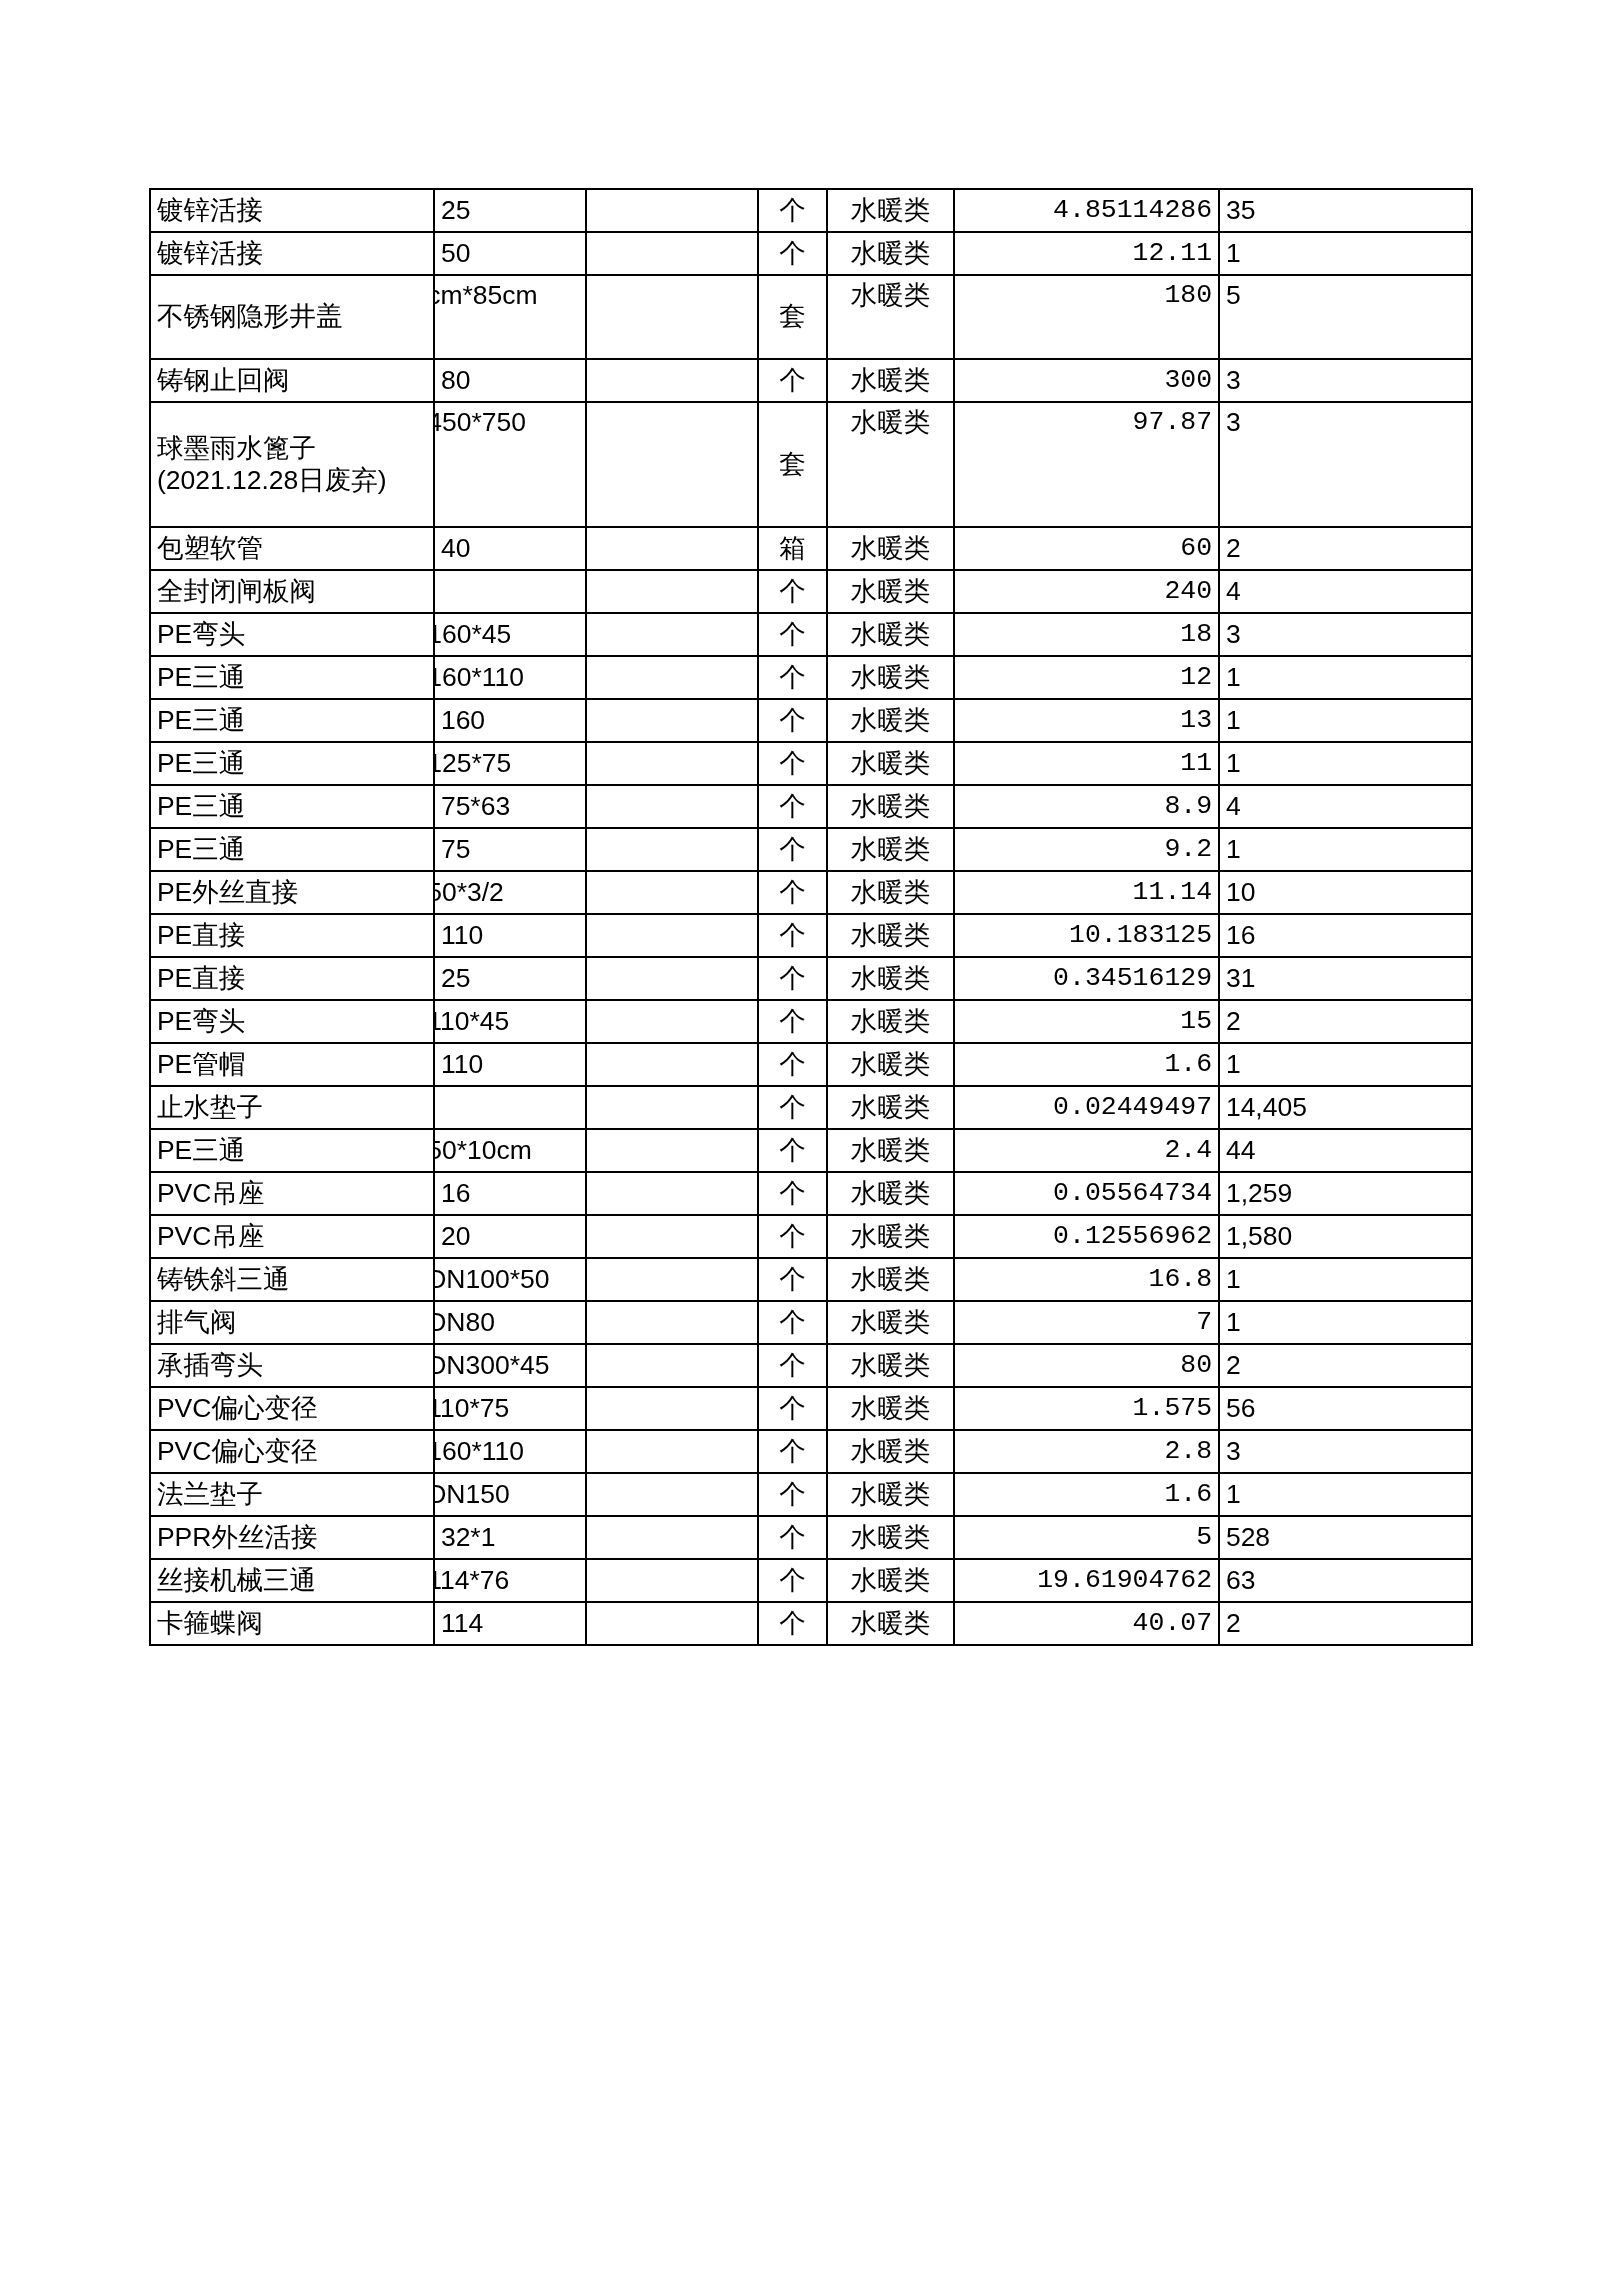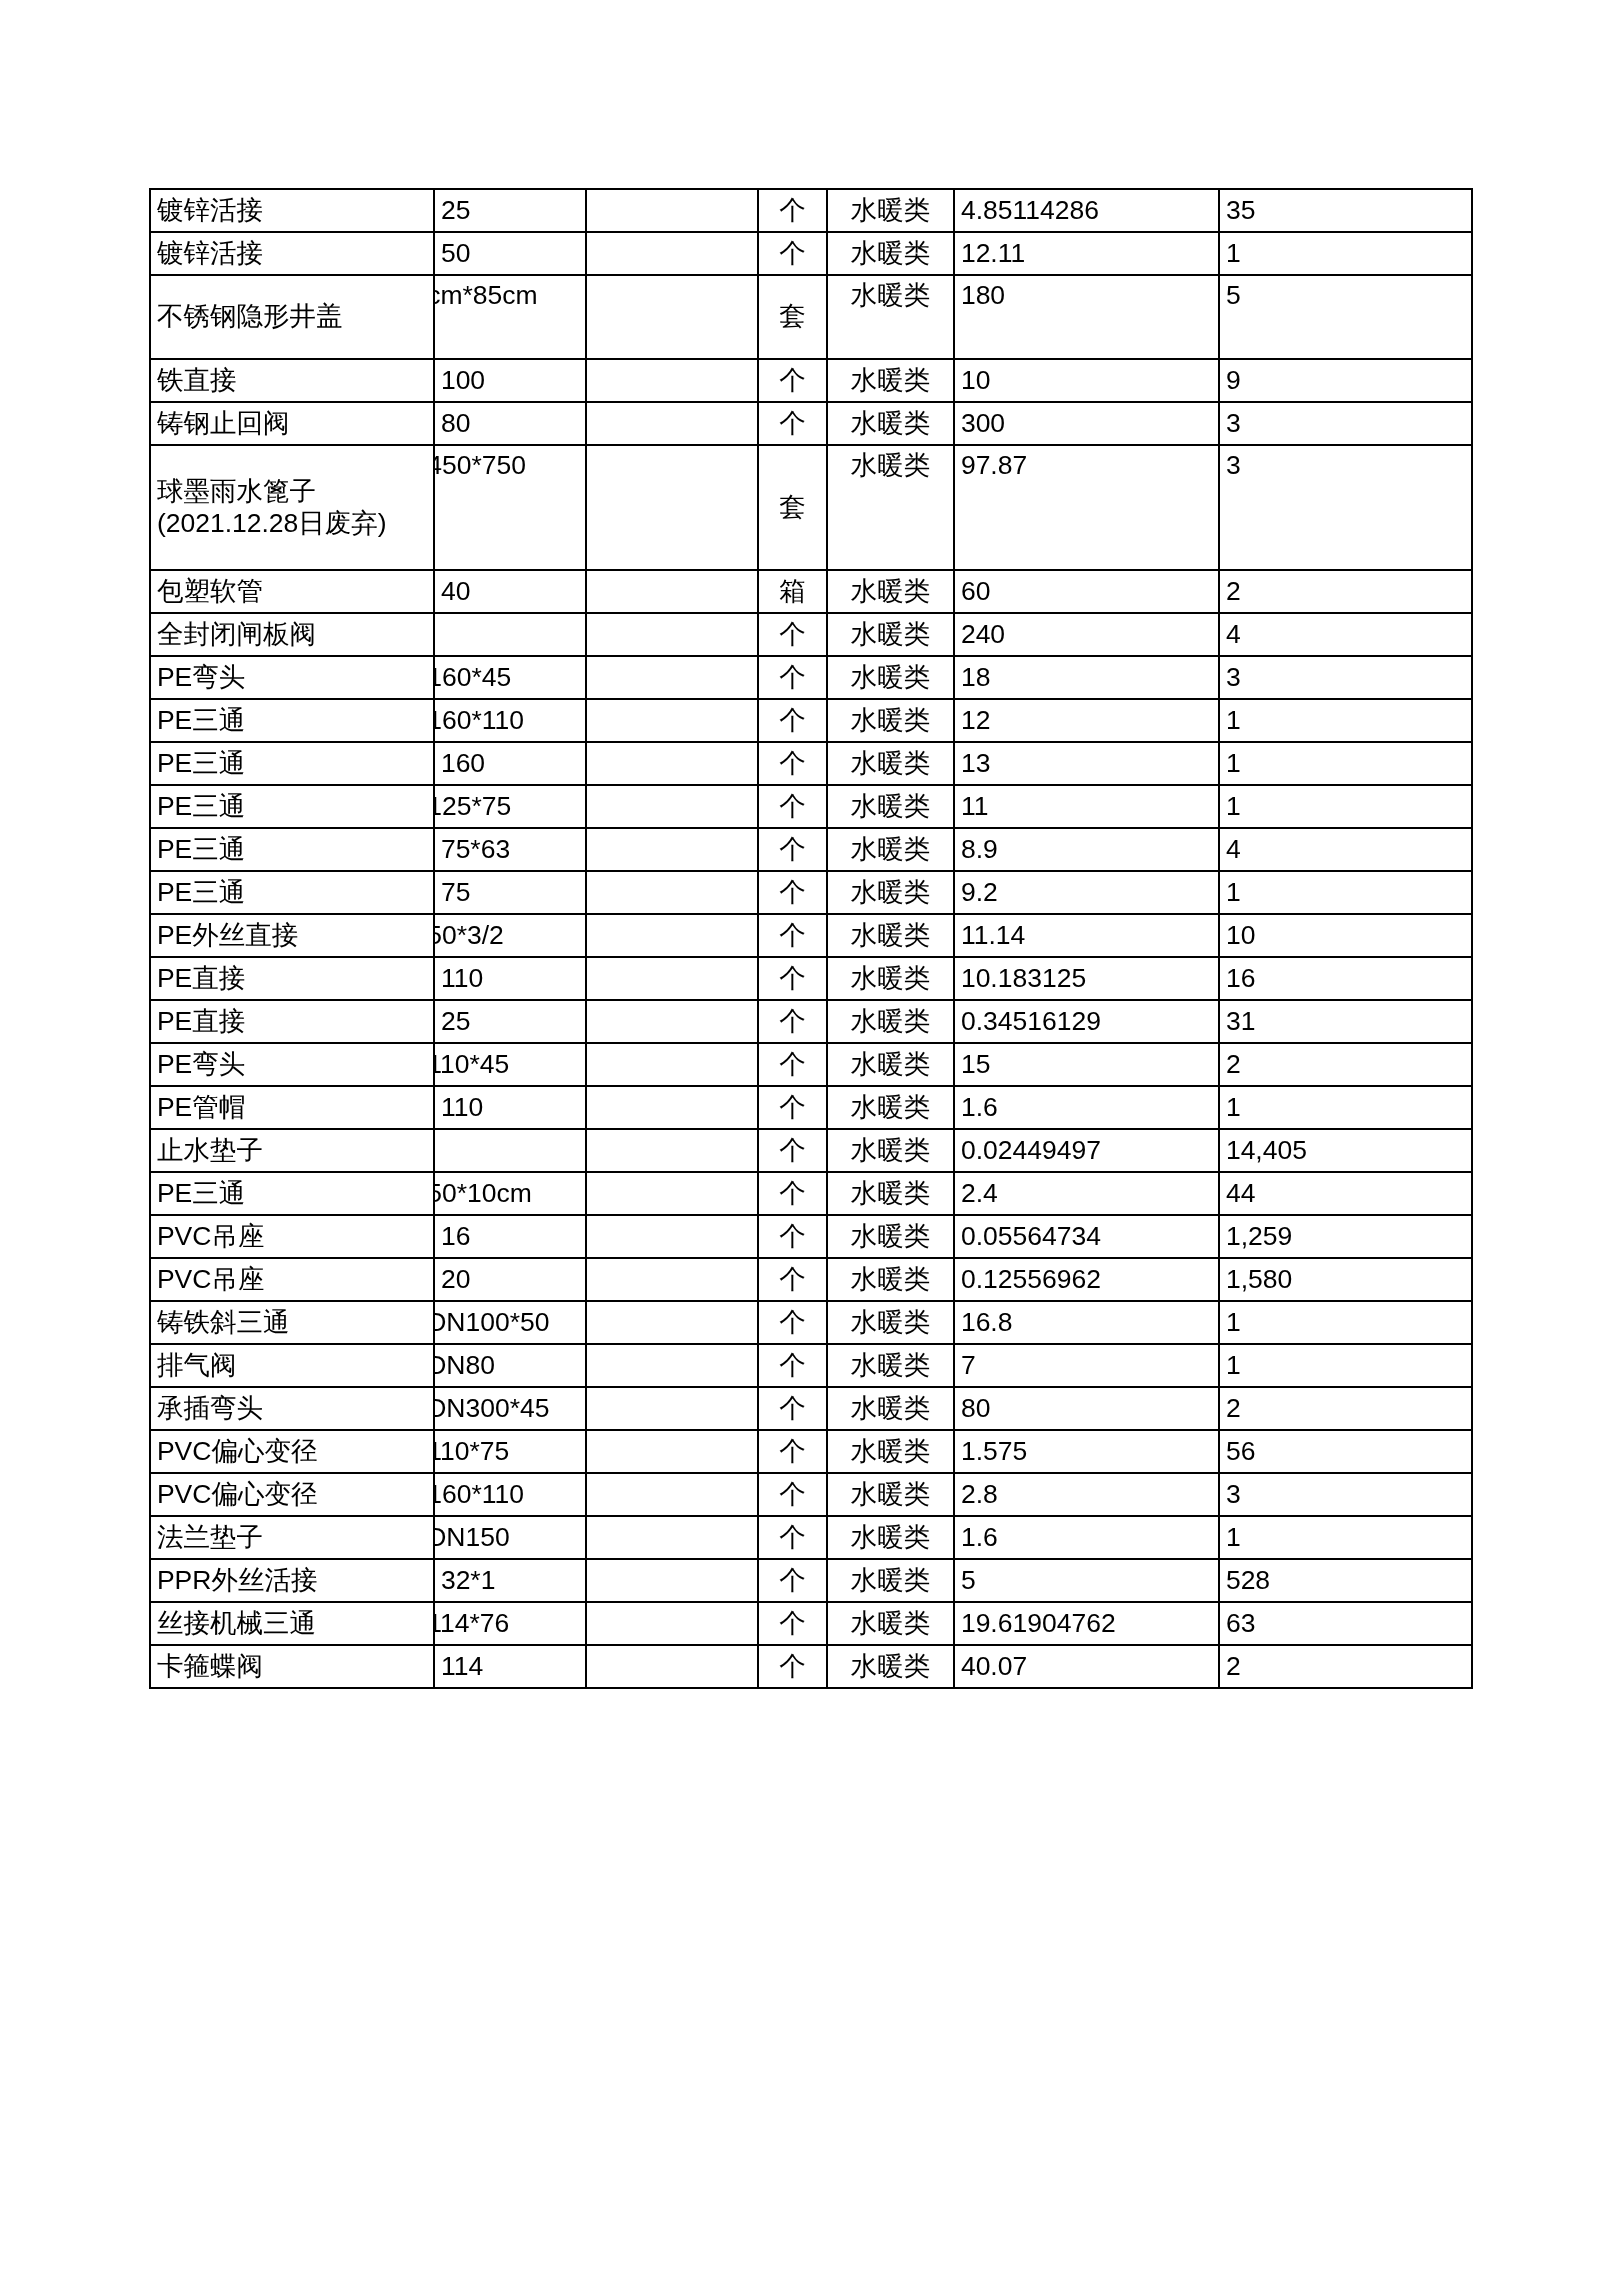--- a/index.html
+++ b/index.html
@@ -51,21 +51,21 @@
   col.c-unit  { width: 69px; }
   col.c-cat   { width: 127px; }
   col.c-price { width: 265px; }
   col.c-qty   { width: 253px; }
 
   td.name  { text-align: left; }
   td.spec  { }
   td.blank { text-align: center; }
   td.unit  { text-align: center; }
   td.cat   { text-align: center; }
-  td.price { text-align: left; padding-right: 9.8px; }
+  td.price { text-align: right; padding-right: 9.8px; font-family: Liberation Mono, monospace; }
   td.qty   { padding-right: 9.8px; }
 
   
   tr.tall2 td { height: 84px; }
   tr.tall3 td { height: 125px; }
   tr.tall2 td.name, tr.tall3 td.name {
     white-space: normal;
     line-height: 1.2;
   }
   tr.tall2 td.spec, tr.tall3 td.spec,
@@ -123,29 +123,20 @@
           <tr class="tall2">
             <td class="name">不锈钢隐形井盖</td>
             <td class="spec clip">cm*85cm</td>
             <td class="blank"></td>
             <td class="unit">套</td>
             <td class="cat">水暖类</td>
             <td class="price">180</td>
             <td class="qty">5</td>
           </tr>
           <tr>
-            <td class="name">铁直接</td>
-            <td class="spec">100</td>
-            <td class="blank"></td>
-            <td class="unit">个</td>
-            <td class="cat">水暖类</td>
-            <td class="price">10</td>
-            <td class="qty">9</td>
-          </tr>
-          <tr>
             <td class="name">铸钢止回阀</td>
             <td class="spec">80</td>
             <td class="blank"></td>
             <td class="unit">个</td>
             <td class="cat">水暖类</td>
             <td class="price">300</td>
             <td class="qty">3</td>
           </tr>
           <tr class="tall3">
             <td class="name">球墨雨水篦子(2021.12.28日废弃)</td>

